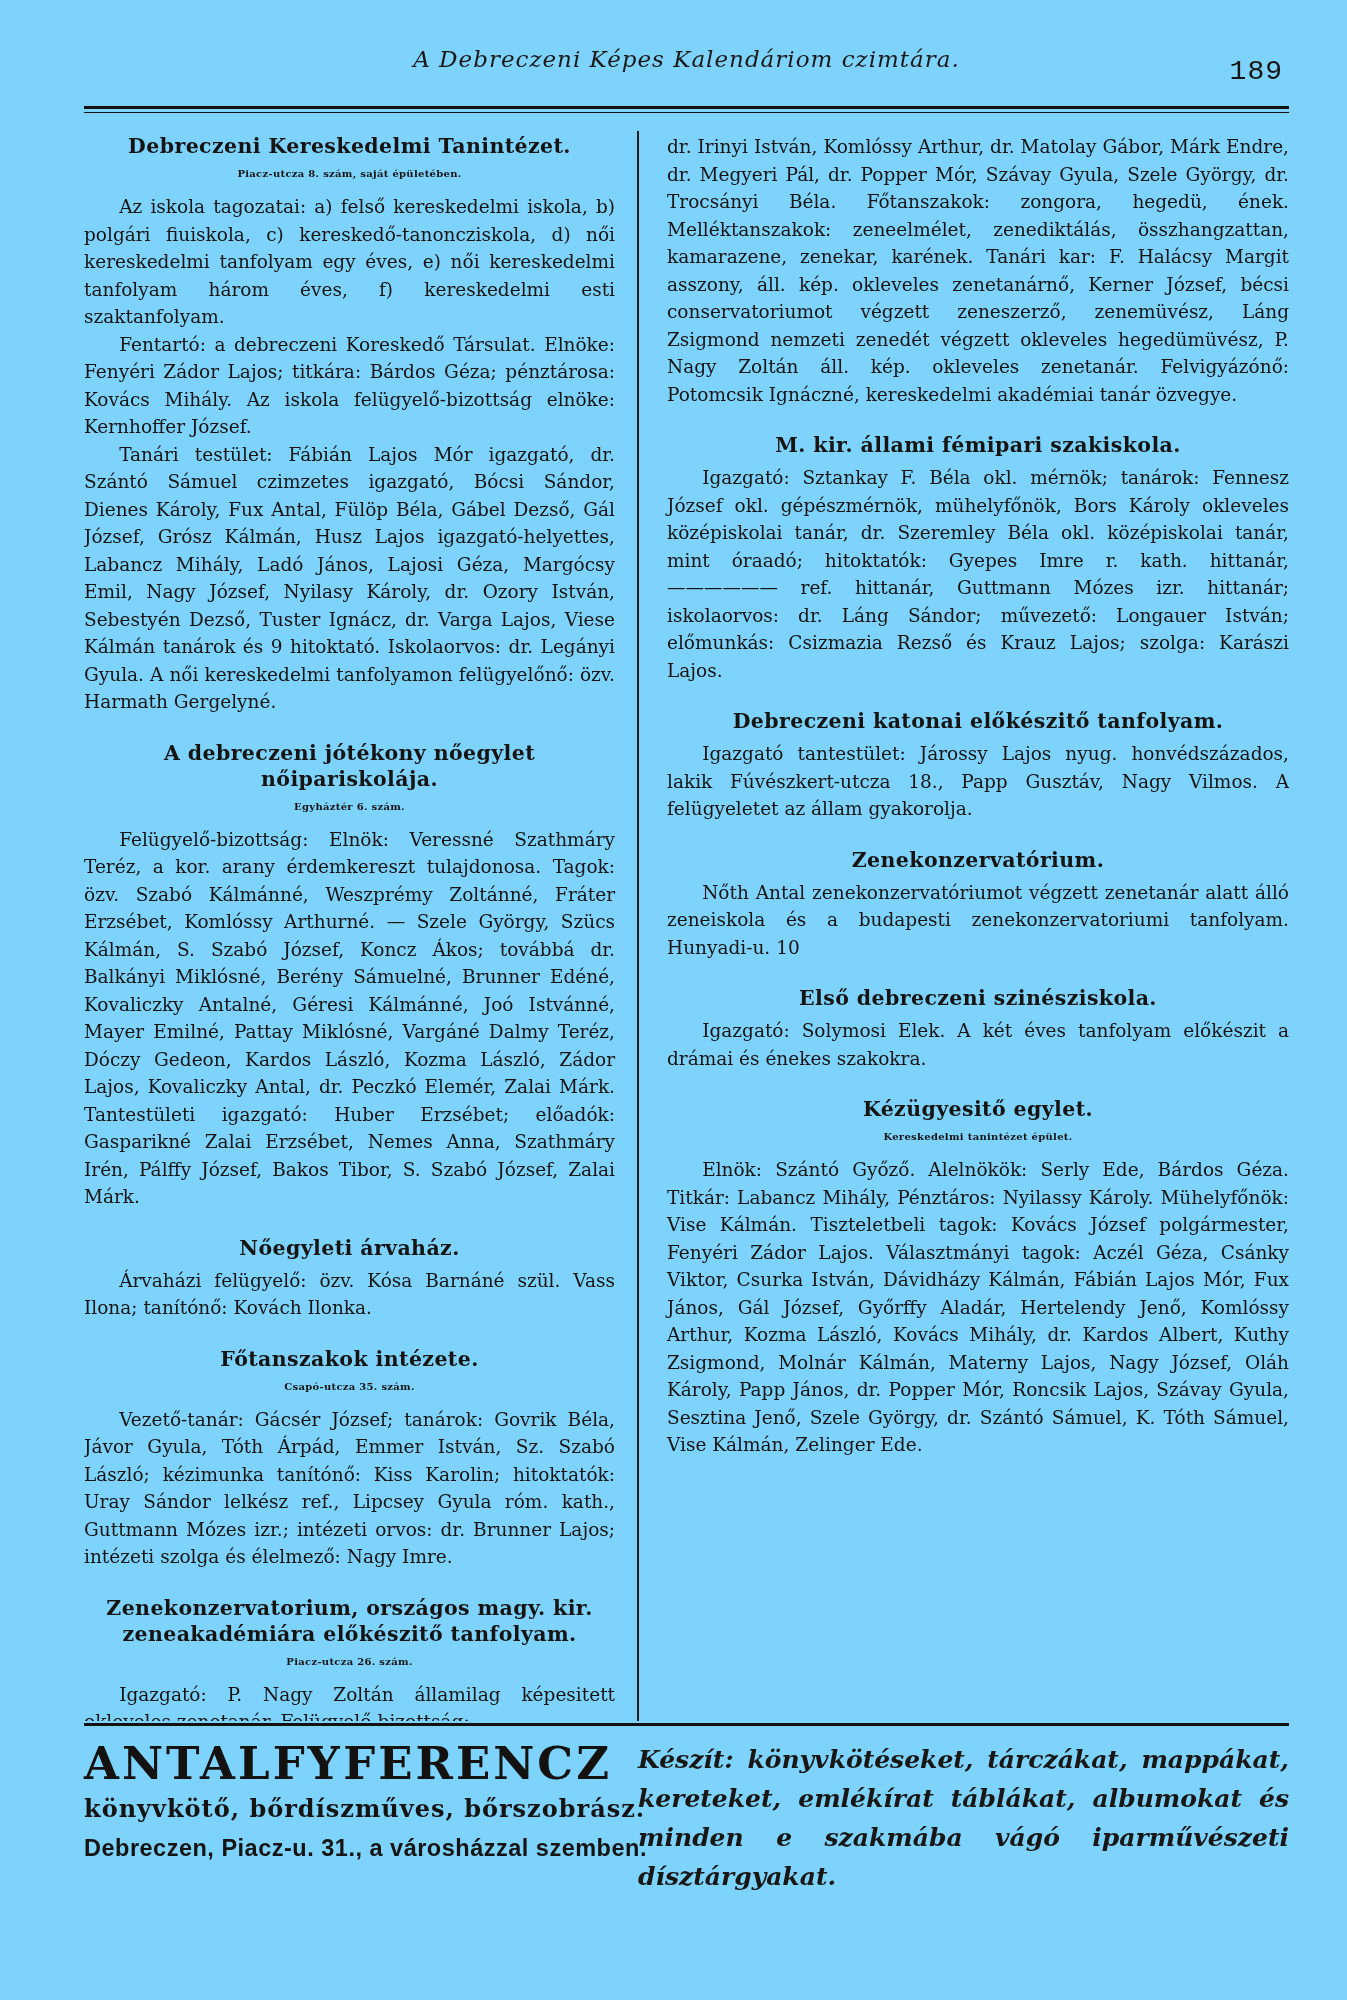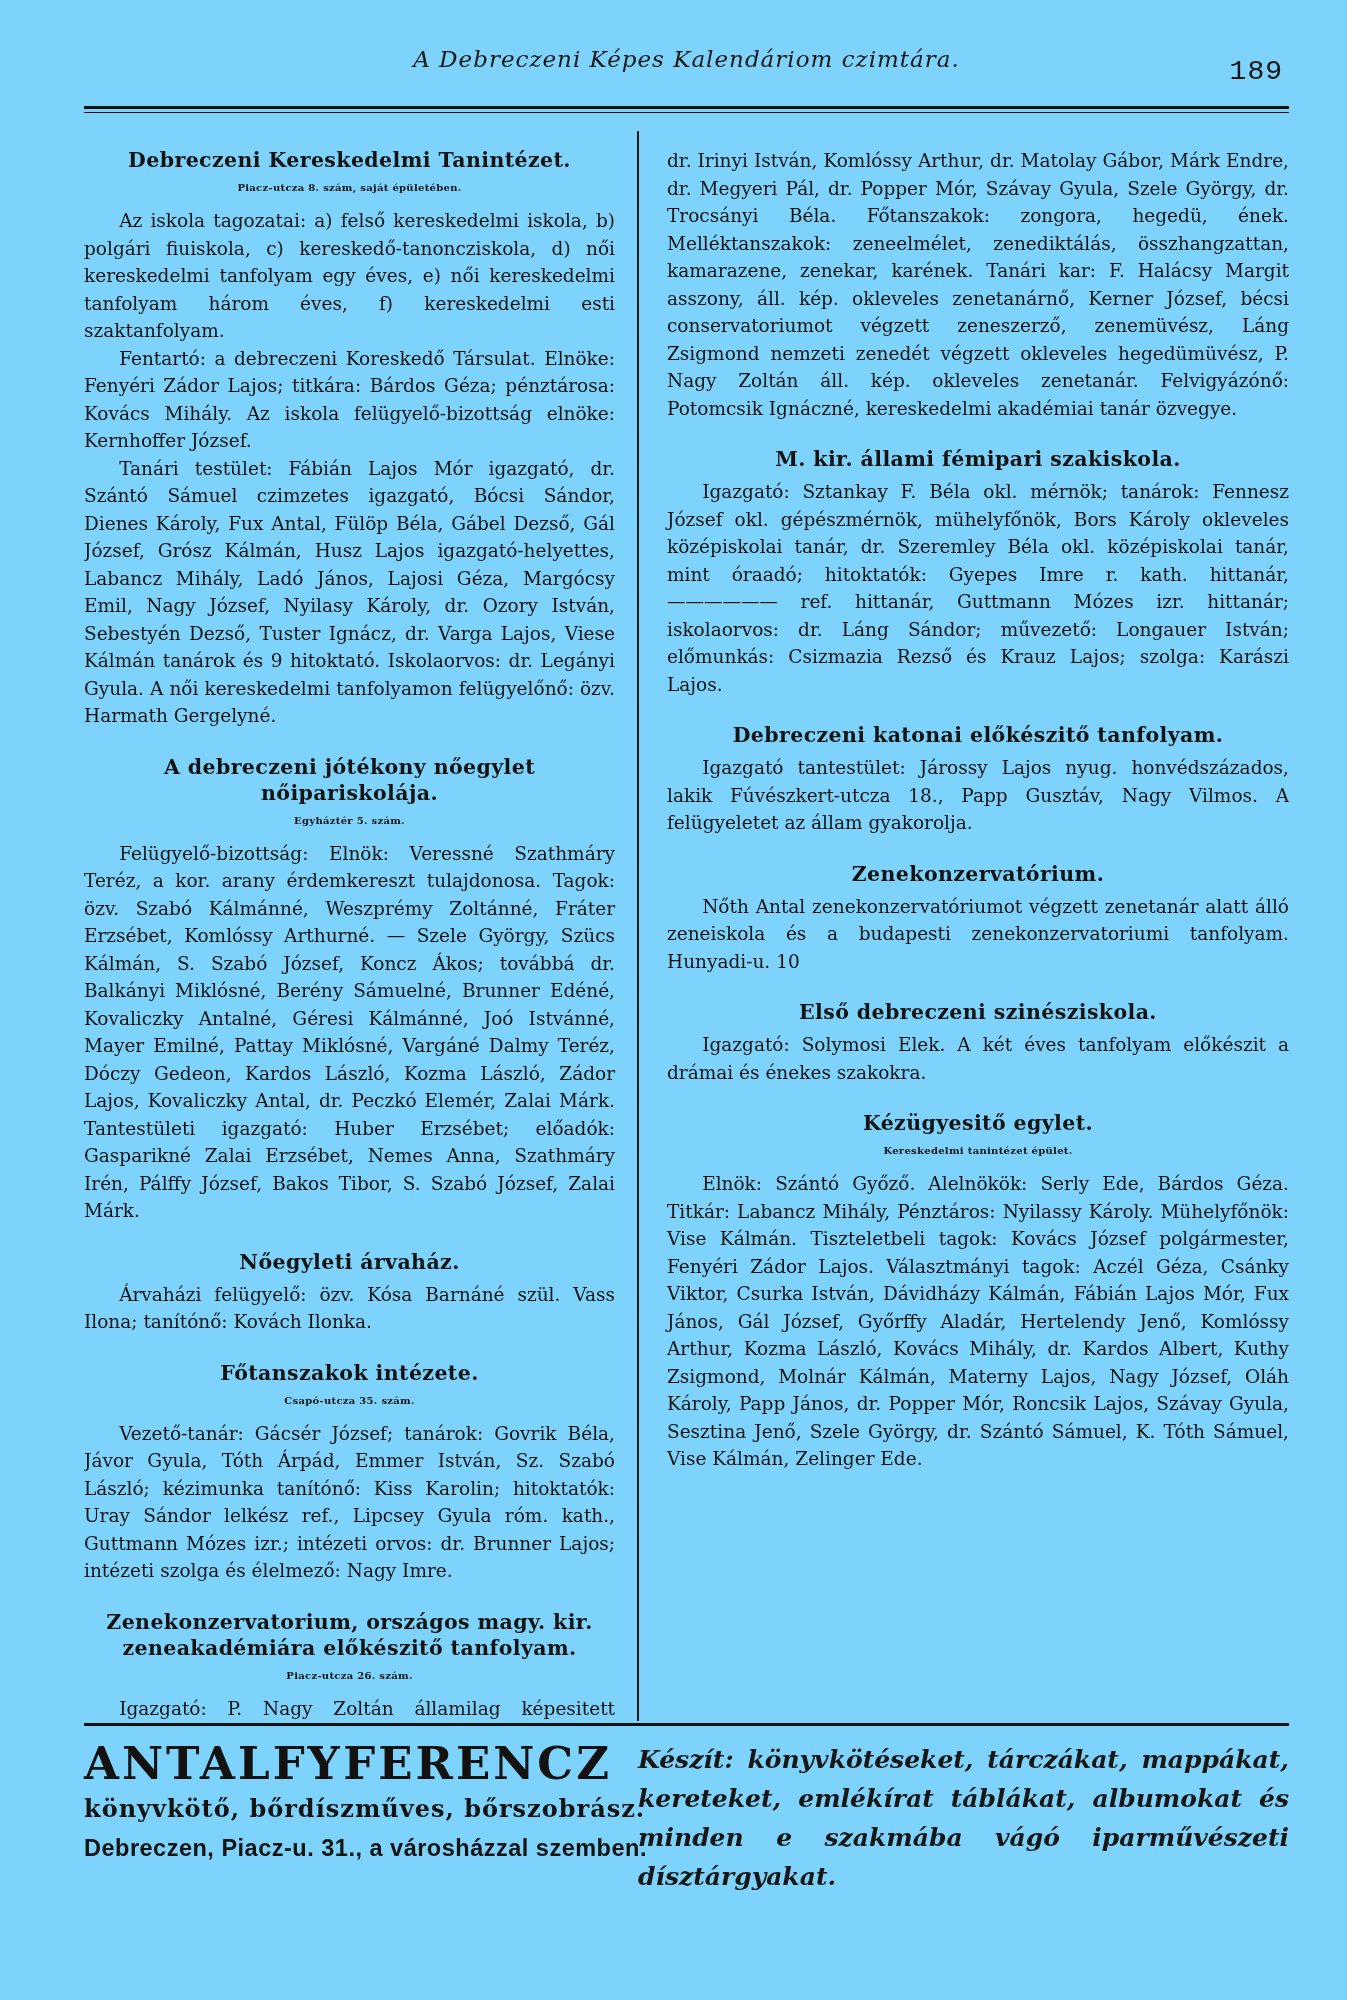--- a/index.html
+++ b/index.html
@@ -30,21 +30,21 @@
     margin-top:6px;
   }
   
   .columns{
     display:flex;align-items:stretch;
     height:1608px;overflow:hidden;
     padding-top:18px;box-sizing:border-box;
   }
   .col{
     box-sizing:border-box;
-    font-size:18.5px;line-height:27.5px;text-align:justify;margin-top:14px;
+    font-size:18.5px;line-height:27.5px;text-align:justify;
   }
   .col-left{width:553px;padding-right:22px;}
   .col-divider{width:2px;background:#1b1a19;flex:0 0 2px;}
   .col-right{flex:1;padding-left:28px;}
   .sec{margin-top:24px;}
   .sec:first-child{margin-top:2px;}
   .sec-heading{
     font-weight:bold;font-size:20.5px;line-height:26px;
     text-align:center;margin:0 10px 6px 10px;
     letter-spacing:.4px;
@@ -99,21 +99,21 @@
     <div class="col col-left" id="left-col">
         <section class="sec">
           <h2 class="sec-heading">Debreczeni Kereskedelmi Tanintézet.</h2>
           <div class="sec-subheading">Piacz-utcza 8. szám, saját épületében.</div>
           <p class="para">Az iskola tagozatai: a) felső kereskedelmi iskola, b) polgári fiuiskola, c) kereskedő-tanoncziskola, d) női kereskedelmi tanfolyam egy éves, e) női kereskedelmi tanfolyam három éves, f) kereskedelmi esti szaktanfolyam.</p>
           <p class="para">Fentartó: a debreczeni Koreskedő Társulat. Elnöke: Fenyéri Zádor Lajos; titkára: Bárdos Géza; pénztárosa: Kovács Mihály. Az iskola felügyelő-bizottság elnöke: Kernhoffer József.</p>
           <p class="para">Tanári testület: Fábián Lajos Mór igazgató, dr. Szántó Sámuel czimzetes igazgató, Bócsi Sándor, Dienes Károly, Fux Antal, Fülöp Béla, Gábel Dezső, Gál József, Grósz Kálmán, Husz Lajos igazgató-helyettes, Labancz Mihály, Ladó János, Lajosi Géza, Margócsy Emil, Nagy József, Nyilasy Károly, dr. Ozory István, Sebestyén Dezső, Tuster Ignácz, dr. Varga Lajos, Viese Kálmán tanárok és 9 hitoktató. Iskolaorvos: dr. Legányi Gyula. A női kereskedelmi tanfolyamon felügyelőnő: özv. Harmath Gergelyné.</p>
         </section>
         <section class="sec">
           <h2 class="sec-heading">A debreczeni jótékony nőegylet nőipariskolája.</h2>
-          <div class="sec-subheading">Egyháztér 5. szám.</div>
+          <div class="sec-subheading">Egyháztér 6. szám.</div>
           <p class="para">Felügyelő-bizottság: Elnök: Veressné Szathmáry Teréz, a kor. arany érdemkereszt tulajdonosa. Tagok: özv. Szabó Kálmánné, Weszprémy Zoltánné, Fráter Erzsébet, Komlóssy Arthurné. — Szele György, Szücs Kálmán, S. Szabó József, Koncz Ákos; továbbá dr. Balkányi Miklósné, Berény Sámuelné, Brunner Edéné, Kovaliczky Antalné, Géresi Kálmánné, Joó Istvánné, Mayer Emilné, Pattay Miklósné, Vargáné Dalmy Teréz, Dóczy Gedeon, Kardos László, Kozma László, Zádor Lajos, Kovaliczky Antal, dr. Peczkó Elemér, Zalai Márk. Tantestületi igazgató: Huber Erzsébet; előadók: Gasparikné Zalai Erzsébet, Nemes Anna, Szathmáry Irén, Pálffy József, Bakos Tibor, S. Szabó József, Zalai Márk.</p>
         </section>
         <section class="sec">
           <h2 class="sec-heading">Nőegyleti árvaház.</h2>
           <p class="para">Árvaházi felügyelő: özv. Kósa Barnáné szül. Vass Ilona; tanítónő: Kovách Ilonka.</p>
         </section>
         <section class="sec">
           <h2 class="sec-heading">Főtanszakok intézete.</h2>
           <div class="sec-subheading">Csapó-utcza 35. szám.</div>
           <p class="para">Vezető-tanár: Gácsér József; tanárok: Govrik Béla, Jávor Gyula, Tóth Árpád, Emmer István, Sz. Szabó László; kézimunka tanítónő: Kiss Karolin; hitoktatók: Uray Sándor lelkész ref., Lipcsey Gyula róm. kath., Guttmann Mózes izr.; intézeti orvos: dr. Brunner Lajos; intézeti szolga és élelmező: Nagy Imre.</p>

